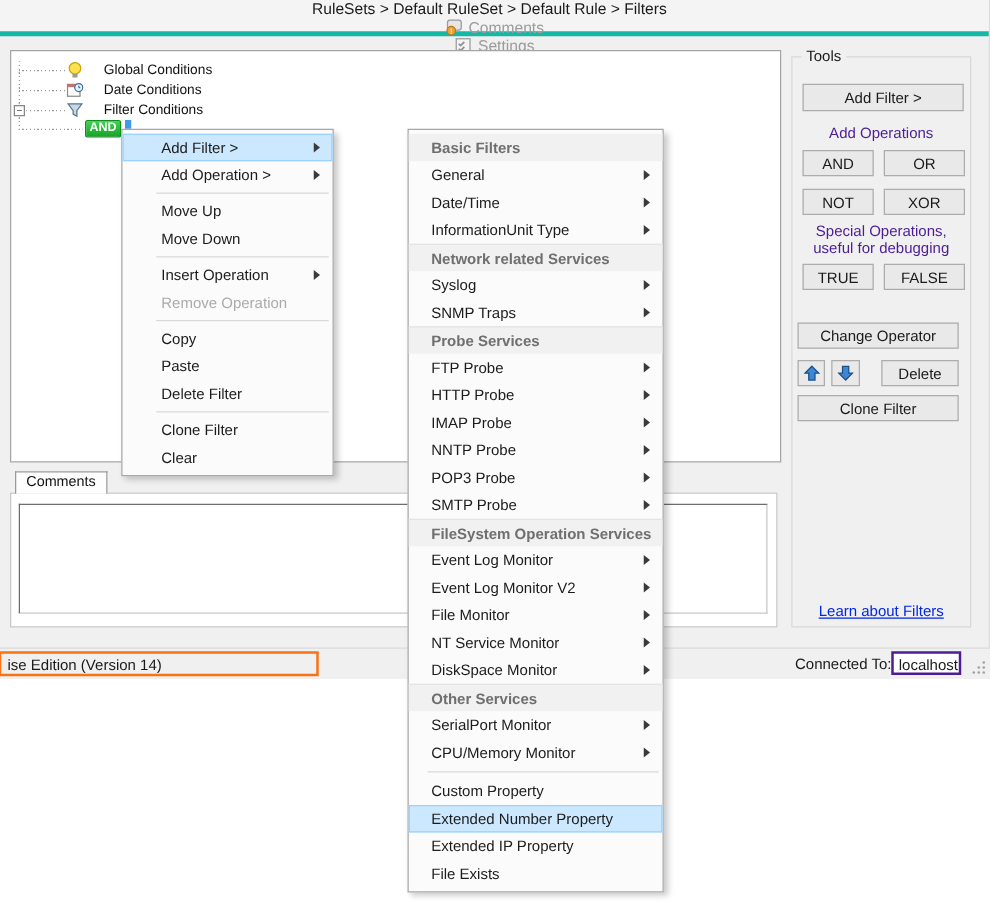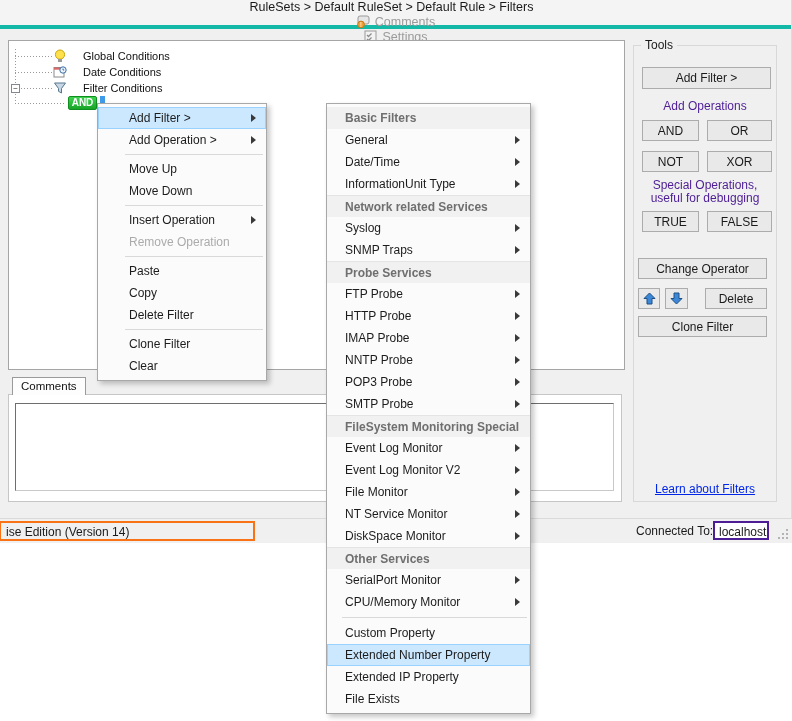--- a/index.html
+++ b/index.html
@@ -189,22 +189,22 @@
   <div class="menu cm">
     <div class="mi sel"><span>Add Filter &gt;</span><span class="arr"></span></div>
     <div class="mi"><span>Add Operation &gt;</span><span class="arr"></span></div>
     <div class="msep"></div>
     <div class="mi"><span>Move Up</span></div>
     <div class="mi"><span>Move Down</span></div>
     <div class="msep"></div>
     <div class="mi"><span>Insert Operation</span><span class="arr"></span></div>
     <div class="mi dis"><span>Remove Operation</span></div>
     <div class="msep"></div>
+    <div class="mi"><span>Copy</span></div>
     <div class="mi"><span>Paste</span></div>
-    <div class="mi"><span>Copy</span></div>
     <div class="mi"><span>Delete Filter</span></div>
     <div class="msep"></div>
     <div class="mi"><span>Clone Filter</span></div>
     <div class="mi"><span>Clear</span></div>
   </div>
 
   <div class="menu sm">
     <div class="hdr">Basic Filters</div>
     <div class="mi"><span>General</span><span class="arr"></span></div>
     <div class="mi"><span>Date/Time</span><span class="arr"></span></div>
@@ -212,21 +212,21 @@
     <div class="hdr bt">Network related Services</div>
     <div class="mi"><span>Syslog</span><span class="arr"></span></div>
     <div class="mi"><span>SNMP Traps</span><span class="arr"></span></div>
     <div class="hdr bt">Probe Services</div>
     <div class="mi"><span>FTP Probe</span><span class="arr"></span></div>
     <div class="mi"><span>HTTP Probe</span><span class="arr"></span></div>
     <div class="mi"><span>IMAP Probe</span><span class="arr"></span></div>
     <div class="mi"><span>NNTP Probe</span><span class="arr"></span></div>
     <div class="mi"><span>POP3 Probe</span><span class="arr"></span></div>
     <div class="mi"><span>SMTP Probe</span><span class="arr"></span></div>
-    <div class="hdr bt">FileSystem Monitoring Special</div>
+    <div class="hdr bt">FileSystem Operation Services</div>
     <div class="mi"><span>Event Log Monitor</span><span class="arr"></span></div>
     <div class="mi"><span>Event Log Monitor V2</span><span class="arr"></span></div>
     <div class="mi"><span>File Monitor</span><span class="arr"></span></div>
     <div class="mi"><span>NT Service Monitor</span><span class="arr"></span></div>
     <div class="mi"><span>DiskSpace Monitor</span><span class="arr"></span></div>
     <div class="hdr bt">Other Services</div>
     <div class="mi"><span>SerialPort Monitor</span><span class="arr"></span></div>
     <div class="mi"><span>CPU/Memory Monitor</span><span class="arr"></span></div>
     <div class="msep"></div>
     <div class="mi"><span>Custom Property</span></div>

